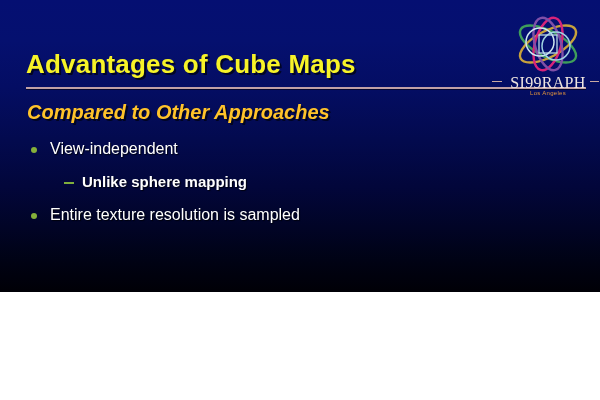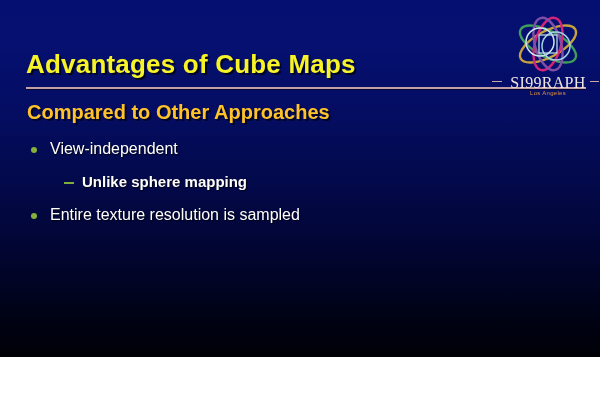--- a/index.html
+++ b/index.html
@@ -9,21 +9,21 @@
   body {
     width: 600px;
     height: 400px;
     overflow: hidden;
     font-family: "Liberation Sans", sans-serif;
   }
 
   #slide {
     position: relative;
     width: 600px;
-    height: 357px;
+    height: 292px;
     background: linear-gradient(180deg,
         #050f72 0%,
         #05106f 14%,
         #040d63 30%,
         #030a4e 48%,
         #02063a 64%,
         #010426 78%,
         #000213 90%,
         #000006 100%);
     overflow: hidden;
@@ -53,20 +53,21 @@
     box-shadow: 0 1px 0 rgba(0,0,0,0.5);
   }
 
   
   #subtitle {
     position: absolute;
     left: 27px;
     top: 101px;
     font-size: 20px;
     font-weight: bold;
+    font-style: italic;
     color: #ffc329;
     text-shadow: 2px 2px 0 rgba(0,0,0,0.6);
     white-space: nowrap;
   }
 
   
   #bullets {
     position: absolute;
     left: 4px;
     top: 138px;

